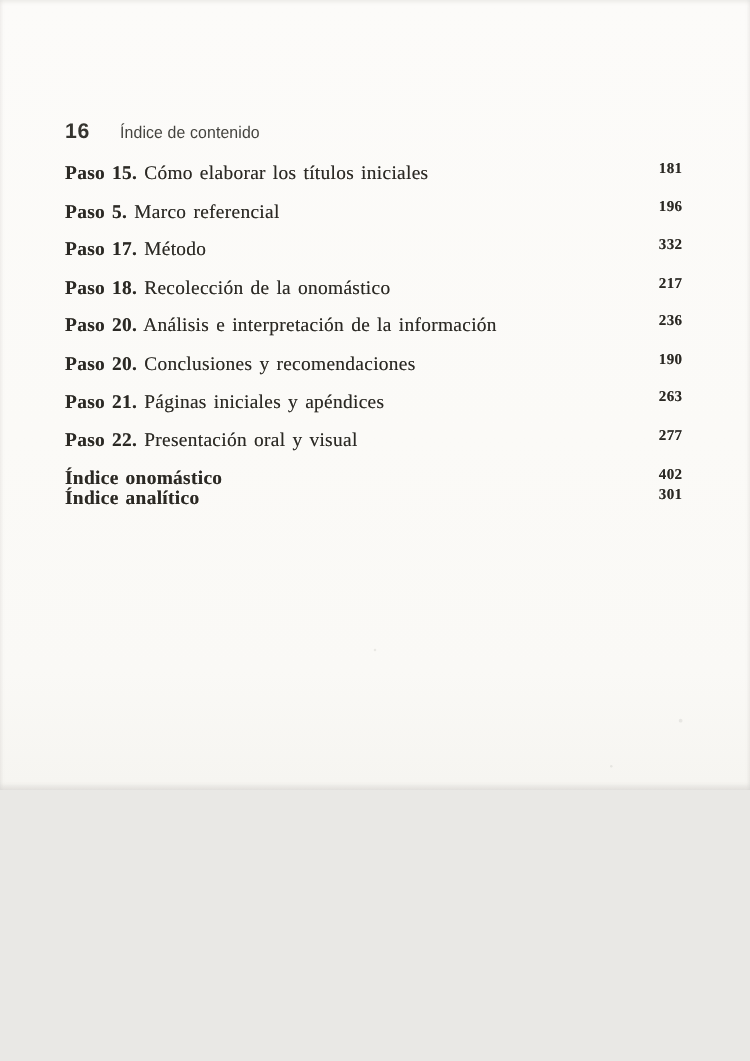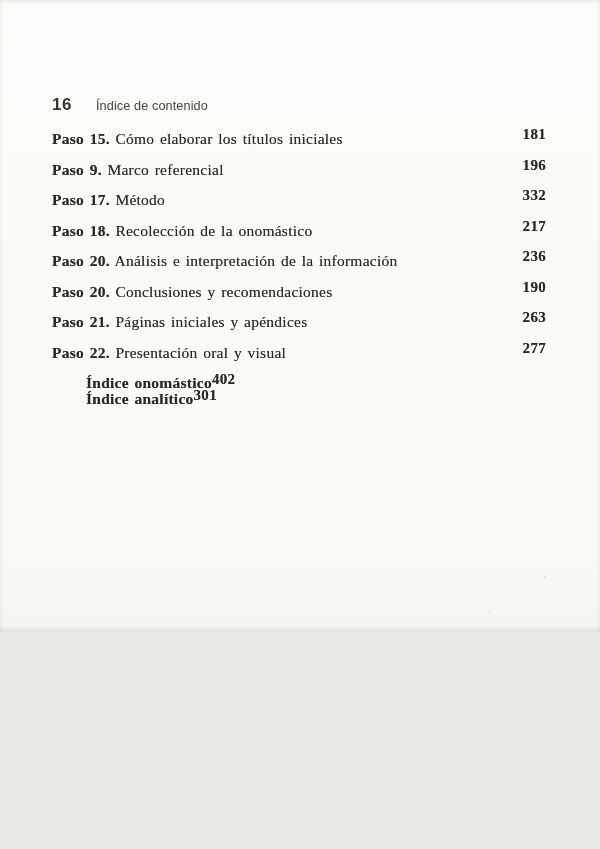--- a/index.html
+++ b/index.html
@@ -70,40 +70,39 @@
     letter-spacing: 0.25px;
     word-spacing: 1.5px;
     white-space: nowrap;
     text-shadow: 0 0 0.4px rgba(43,41,36,0.55);
   }
   .entry-label {
     font-weight: 700;
     margin-top: 36px;
   }
   .entry-page {
-    font-size: 15px;
+    font-size: 12px;
     font-weight: 700;
     letter-spacing: 0.3px;
     transform: translateY(-5px);
     text-shadow: 0 0 0.4px rgba(43,41,36,0.55);
   }
 
   
   .index-block {
     position: absolute;
     left: 52px;
     top: 374px;
     width: 494px;
   }
   .index-row {
     display: flex;
-    justify-content: flex-start;
+    justify-content: space-between;
     align-items: baseline;
     height: 15.5px;
-    margin-left: 34px;
   }
   .index-title {
     font-size: 15.5px;
     font-weight: 700;
     letter-spacing: 0.25px;
     word-spacing: 1.5px;
     white-space: nowrap;
     text-shadow: 0 0 0.4px rgba(43,41,36,0.55);
   }
   .index-row .entry-page {
@@ -132,21 +131,21 @@
   </div>
 
   <div class="toc">
 
     <div class="toc-row">
       <span class="entry-text"><span class="entry-label">Paso 15.</span> <span>Cómo elaborar los títulos iniciales</span></span>
       <span class="entry-page">181</span>
     </div>
 
     <div class="toc-row">
-      <span class="entry-text"><span class="entry-label">Paso 9.</span> <span>Marco referencial</span></span>
+      <span class="entry-text"><span class="entry-label">Paso 5.</span> <span>Marco referencial</span></span>
       <span class="entry-page">196</span>
     </div>
 
     <div class="toc-row">
       <span class="entry-text"><span class="entry-label">Paso 17.</span> <span>Método</span></span>
       <span class="entry-page">332</span>
     </div>
 
     <div class="toc-row">
       <span class="entry-text"><span class="entry-label">Paso 18.</span> <span>Recolección de la onomástico</span></span>

